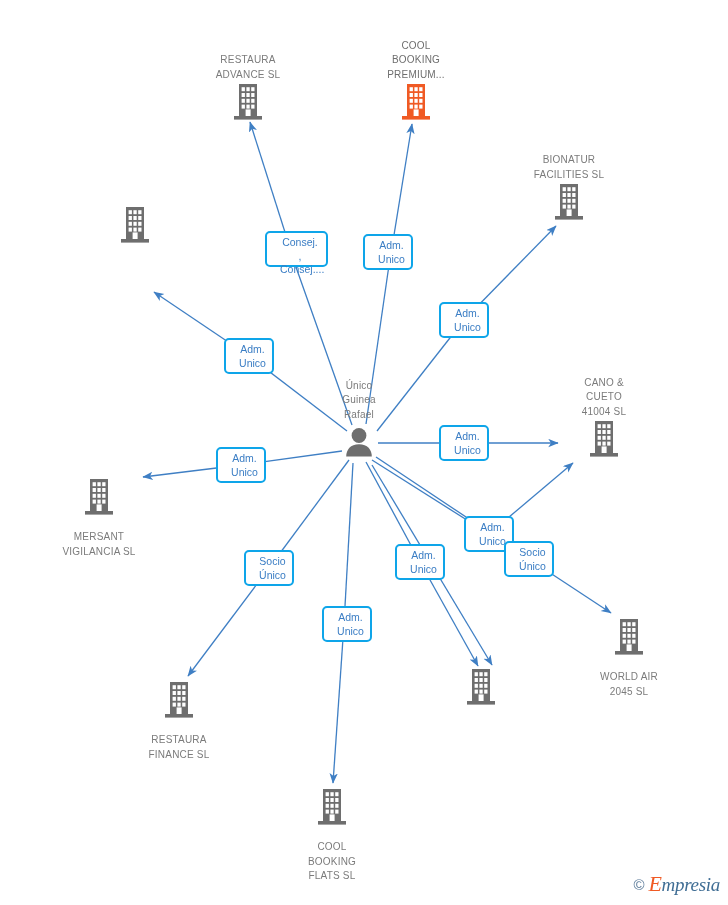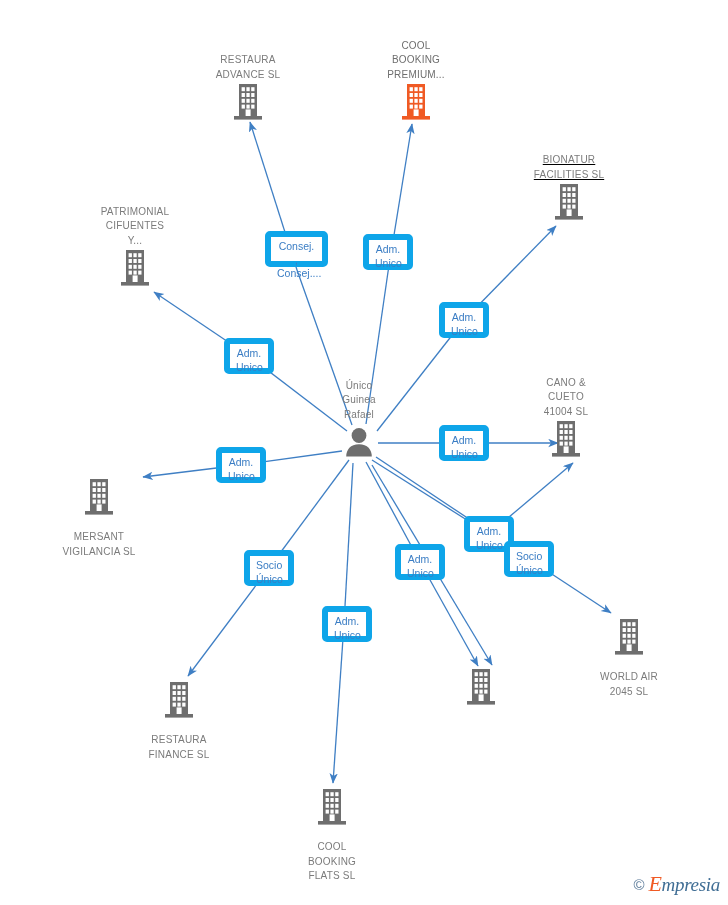--- a/index.html
+++ b/index.html
@@ -49,27 +49,27 @@
     margin: 1px auto 0 auto;
     width: 34px;
     height: 38px;
   }
   .node.label-below .node-label {
     margin-top: 14px;
   }
   .edge-label {
     position: absolute;
     box-sizing: border-box;
-    border: 6px solid #0ea5e9;
+    border: 2px solid #0ea5e9;
     border-radius: 5px;
     background: #ffffff;
     color: #3a7dc4;
     font-size: 10.5px;
     line-height: 13.5px;
-    padding: 3px 6px 4px 6px;
+    padding: 3px 6px 4px 13px;
     text-align: center;
     white-space: pre-line;
     font-family: "Liberation Sans", sans-serif;
     pointer-events: auto;
   }
   #watermark {
     position: absolute;
     right: 8px;
     bottom: 8px;
     display: flex;
@@ -177,21 +177,21 @@
           <rect x="20.2" y="10" width="3.3" height="4.0" fill="#ffffff"></rect>
           <rect x="10.6" y="15.8" width="3.3" height="4.0" fill="#ffffff"></rect>
           <rect x="15.4" y="15.8" width="3.3" height="4.0" fill="#ffffff"></rect>
           <rect x="20.2" y="15.8" width="3.3" height="4.0" fill="#ffffff"></rect>
           <rect x="10.6" y="21.6" width="3.3" height="4.0" fill="#ffffff"></rect>
           <rect x="15.4" y="21.6" width="3.3" height="4.0" fill="#ffffff"></rect>
           <rect x="20.2" y="21.6" width="3.3" height="4.0" fill="#ffffff"></rect>
           <rect x="14.6" y="26.4" width="5.0" height="6.6" fill="#ffffff"></rect>
         </svg>
       </div>
-      <div class="node" style="left: 569px; top: 153px; text-decoration: underline;">
+      <div class="node" style="left: 569px; top: 153px;">
         <div class="node-label">BIONATUR
 FACILITIES  SL</div>
         <svg viewBox="0 0 34 38" class="node-icon">
           <path d="M8 1 H26 V33 H8 Z" fill="#6e6e6e"></path>
           <rect x="3" y="33" width="28" height="3.6" fill="#6e6e6e"></rect>
           <rect x="10.6" y="4.2" width="3.3" height="4.0" fill="#ffffff"></rect>
           <rect x="15.4" y="4.2" width="3.3" height="4.0" fill="#ffffff"></rect>
           <rect x="20.2" y="4.2" width="3.3" height="4.0" fill="#ffffff"></rect>
           <rect x="10.6" y="10" width="3.3" height="4.0" fill="#ffffff"></rect>
           <rect x="15.4" y="10" width="3.3" height="4.0" fill="#ffffff"></rect>
@@ -199,42 +199,39 @@
           <rect x="10.6" y="15.8" width="3.3" height="4.0" fill="#ffffff"></rect>
           <rect x="15.4" y="15.8" width="3.3" height="4.0" fill="#ffffff"></rect>
           <rect x="20.2" y="15.8" width="3.3" height="4.0" fill="#ffffff"></rect>
           <rect x="10.6" y="21.6" width="3.3" height="4.0" fill="#ffffff"></rect>
           <rect x="15.4" y="21.6" width="3.3" height="4.0" fill="#ffffff"></rect>
           <rect x="20.2" y="21.6" width="3.3" height="4.0" fill="#ffffff"></rect>
           <rect x="14.6" y="26.4" width="5.0" height="6.6" fill="#ffffff"></rect>
         </svg>
       </div>
       <div class="node" style="left: 135px; top: 204.5px;">
-        <div class="node-label">PATRIMONIAL
-CIFUENTES
-Y...</div>
-        <svg viewBox="0 0 34 38" class="node-icon">
-          <path d="M8 1 H26 V33 H8 Z" fill="#6e6e6e"></path>
-          <rect x="3" y="33" width="28" height="3.6" fill="#6e6e6e"></rect>
-          <rect x="10.6" y="4.2" width="3.3" height="4.0" fill="#ffffff"></rect>
-          <rect x="15.4" y="4.2" width="3.3" height="4.0" fill="#ffffff"></rect>
-          <rect x="20.2" y="4.2" width="3.3" height="4.0" fill="#ffffff"></rect>
-          <rect x="10.6" y="10" width="3.3" height="4.0" fill="#ffffff"></rect>
-          <rect x="15.4" y="10" width="3.3" height="4.0" fill="#ffffff"></rect>
-          <rect x="20.2" y="10" width="3.3" height="4.0" fill="#ffffff"></rect>
-          <rect x="10.6" y="15.8" width="3.3" height="4.0" fill="#ffffff"></rect>
-          <rect x="15.4" y="15.8" width="3.3" height="4.0" fill="#ffffff"></rect>
-          <rect x="20.2" y="15.8" width="3.3" height="4.0" fill="#ffffff"></rect>
-          <rect x="10.6" y="21.6" width="3.3" height="4.0" fill="#ffffff"></rect>
-          <rect x="15.4" y="21.6" width="3.3" height="4.0" fill="#ffffff"></rect>
-          <rect x="20.2" y="21.6" width="3.3" height="4.0" fill="#ffffff"></rect>
-          <rect x="14.6" y="26.4" width="5.0" height="6.6" fill="#ffffff"></rect>
-        </svg>
-      </div>
-      <div class="node" style="left: 566px; top: 375.5px;">
+        <svg viewBox="0 0 34 38" class="node-icon">
+          <path d="M8 1 H26 V33 H8 Z" fill="#6e6e6e"></path>
+          <rect x="3" y="33" width="28" height="3.6" fill="#6e6e6e"></rect>
+          <rect x="10.6" y="4.2" width="3.3" height="4.0" fill="#ffffff"></rect>
+          <rect x="15.4" y="4.2" width="3.3" height="4.0" fill="#ffffff"></rect>
+          <rect x="20.2" y="4.2" width="3.3" height="4.0" fill="#ffffff"></rect>
+          <rect x="10.6" y="10" width="3.3" height="4.0" fill="#ffffff"></rect>
+          <rect x="15.4" y="10" width="3.3" height="4.0" fill="#ffffff"></rect>
+          <rect x="20.2" y="10" width="3.3" height="4.0" fill="#ffffff"></rect>
+          <rect x="10.6" y="15.8" width="3.3" height="4.0" fill="#ffffff"></rect>
+          <rect x="15.4" y="15.8" width="3.3" height="4.0" fill="#ffffff"></rect>
+          <rect x="20.2" y="15.8" width="3.3" height="4.0" fill="#ffffff"></rect>
+          <rect x="10.6" y="21.6" width="3.3" height="4.0" fill="#ffffff"></rect>
+          <rect x="15.4" y="21.6" width="3.3" height="4.0" fill="#ffffff"></rect>
+          <rect x="20.2" y="21.6" width="3.3" height="4.0" fill="#ffffff"></rect>
+          <rect x="14.6" y="26.4" width="5.0" height="6.6" fill="#ffffff"></rect>
+        </svg>
+      </div>
+      <div class="node" style="left: 604px; top: 375.5px;">
         <div class="node-label">CANO &amp;
 CUETO
 41004  SL</div>
         <svg viewBox="0 0 34 38" class="node-icon">
           <path d="M8 1 H26 V33 H8 Z" fill="#6e6e6e"></path>
           <rect x="3" y="33" width="28" height="3.6" fill="#6e6e6e"></rect>
           <rect x="10.6" y="4.2" width="3.3" height="4.0" fill="#ffffff"></rect>
           <rect x="15.4" y="4.2" width="3.3" height="4.0" fill="#ffffff"></rect>
           <rect x="20.2" y="4.2" width="3.3" height="4.0" fill="#ffffff"></rect>
           <rect x="10.6" y="10" width="3.3" height="4.0" fill="#ffffff"></rect>

